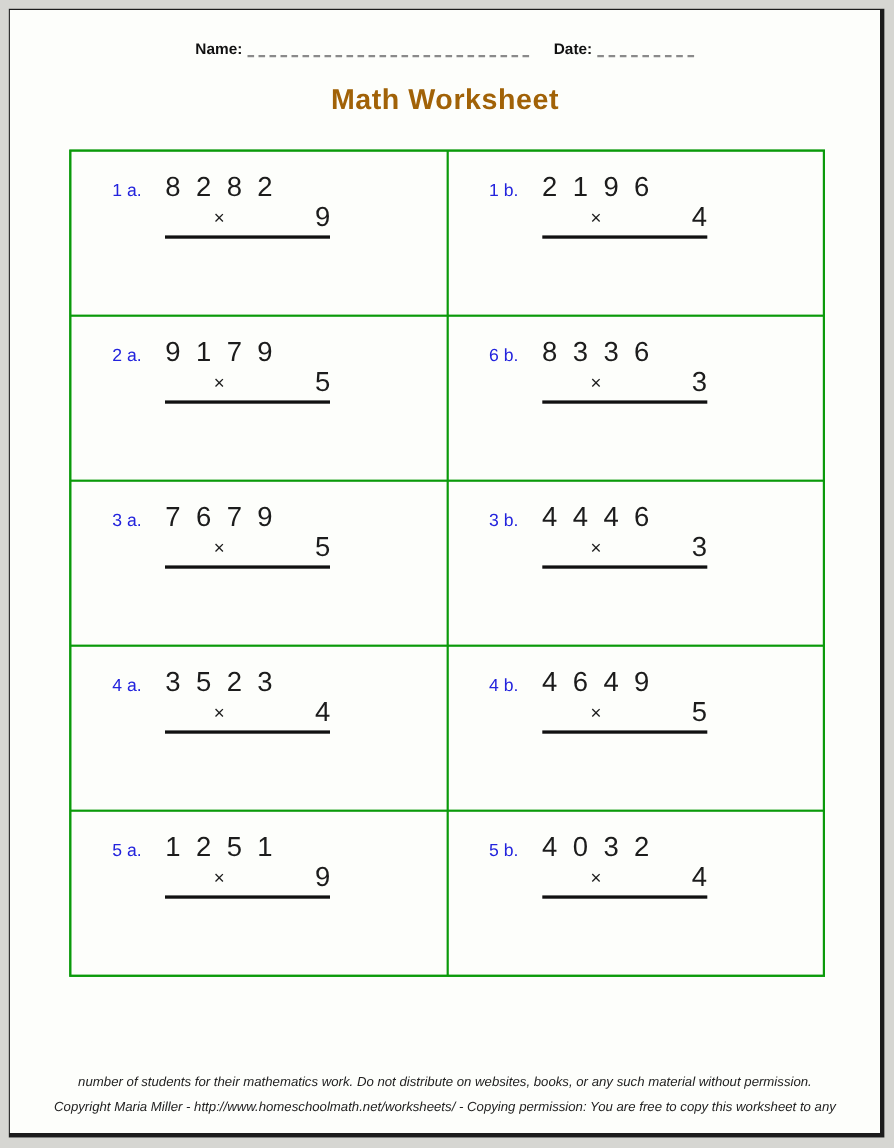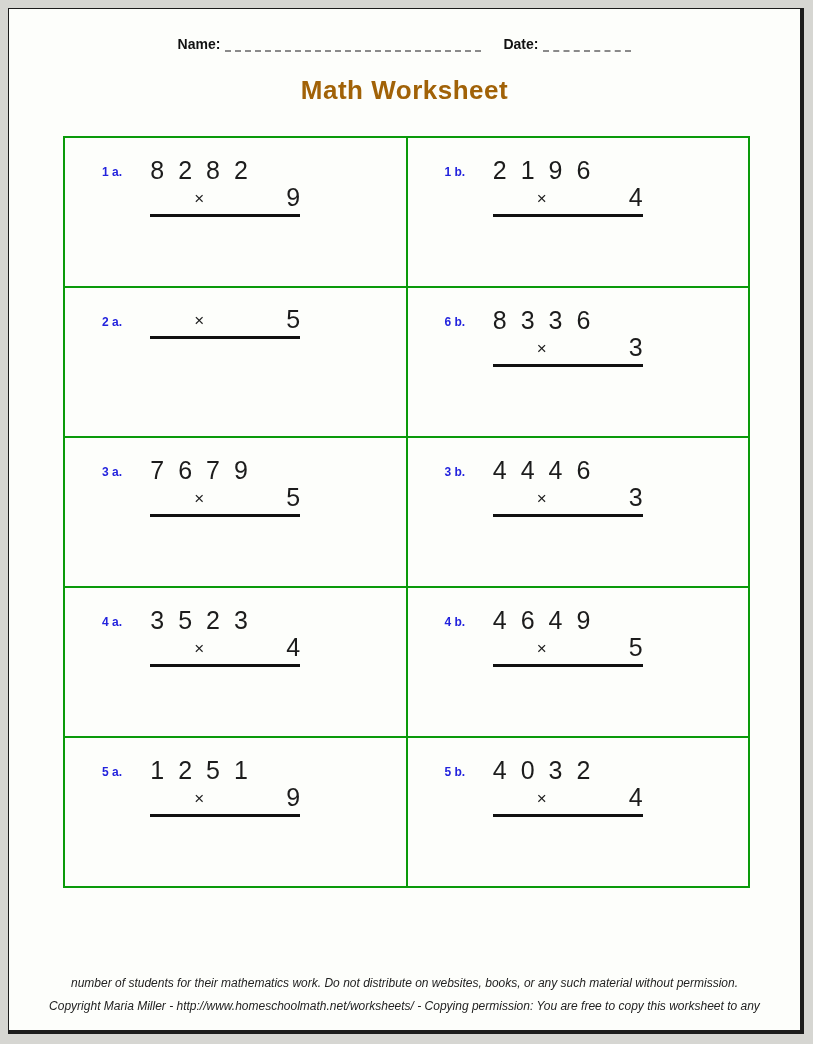--- a/index.html
+++ b/index.html
@@ -46,21 +46,21 @@
     display:grid;
     grid-template-columns:1fr 1fr;
     grid-auto-rows:148px;
     gap:2px;
     background:#0a9a0a;
     border:2px solid #0a9a0a;
   }
   .cell{background:#fdfefb;position:relative;}
   .plabel{
     position:absolute;left:37px;top:27px;
-    font-size:12px;font-weight:bold;color:#2323dd;
+    font-size:16px;font-weight:normal;color:#2323dd;
   }
   .problem{
     position:absolute;top:18px;left:calc(50% - 10px);
     transform:translateX(-50%);
     width:150px;
     border-bottom:3px solid #111;
     padding-bottom:3px;
     color:#1c1c1c;
   }
   .num-row{
@@ -114,20 +114,21 @@
         <div class="mult-row">
           <span class="times">×</span>
           <span>4</span>
         </div>
       </div>
     </div>
 
     <div class="cell">
       <span class="plabel">2 a.</span>
       <div class="problem">
+        <div class="num-row"><span class="mc">9179</span></div>
         <div class="mult-row">
           <span class="times">×</span>
           <span>5</span>
         </div>
       </div>
     </div>
 
     <div class="cell">
       <span class="plabel">6 b.</span>
       <div class="problem">

